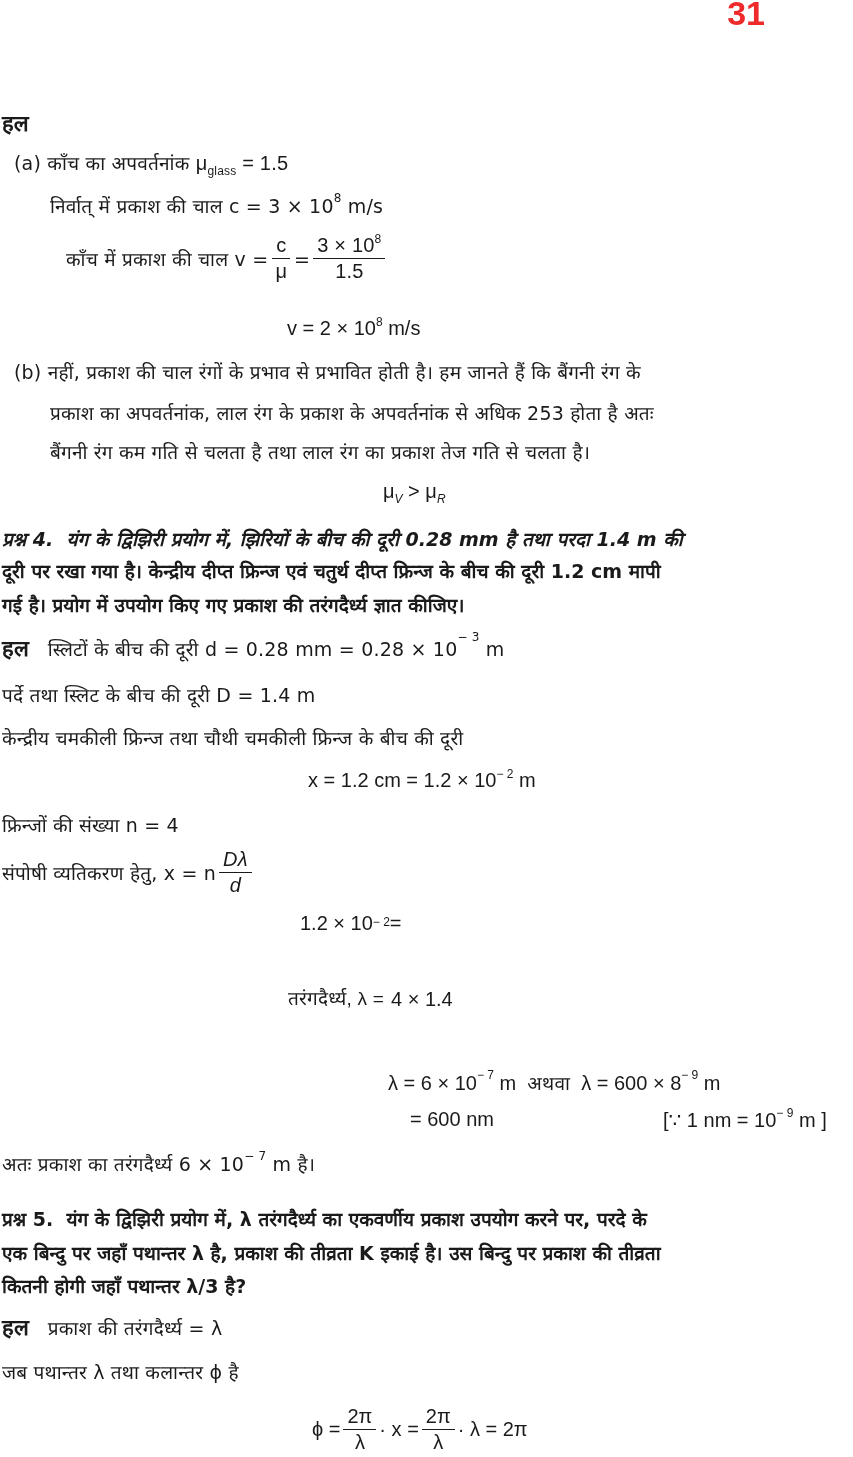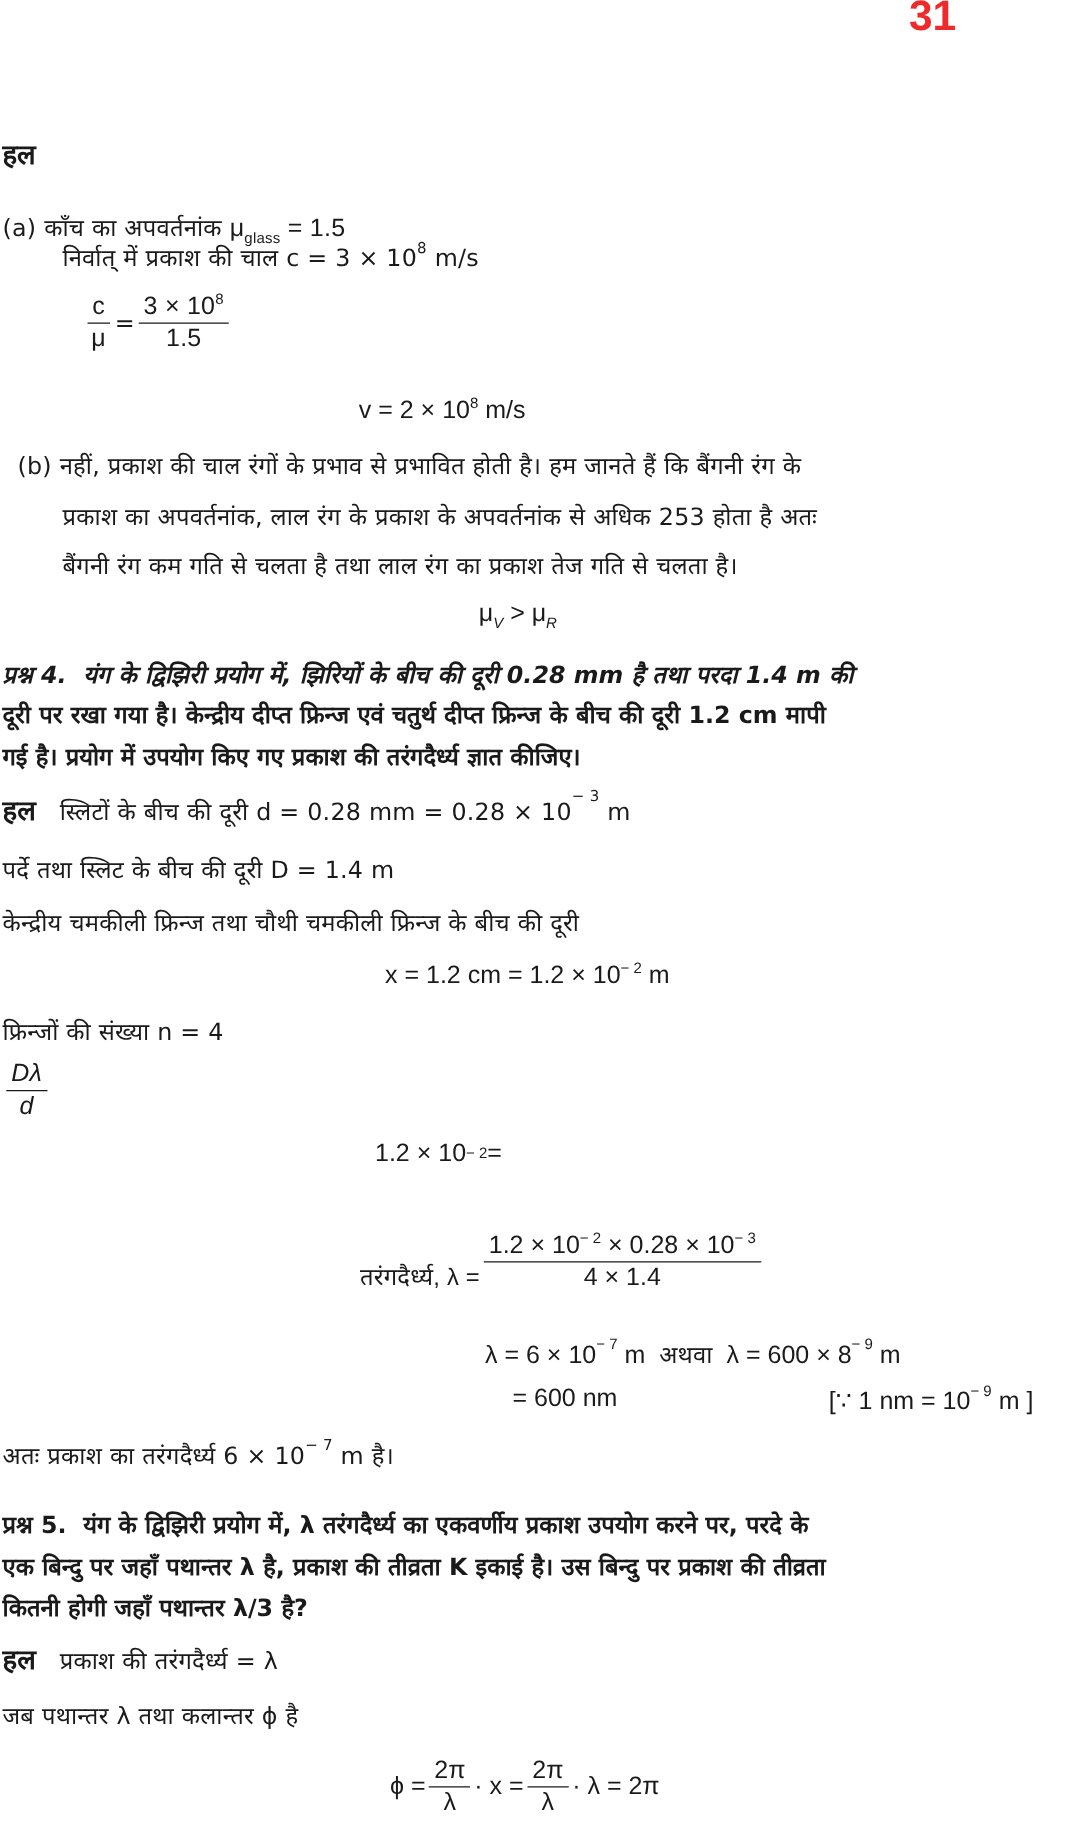--- a/index.html
+++ b/index.html
@@ -19,29 +19,30 @@
     .frac .den { padding: 1px 4px 0; }
     .it { font-style: italic; }
   </style>
 </head>
 <body>
 
 <div class="abs page-num">31</div>
 
 <div class="abs hal" style="left:2px; top:107px;">हल</div>
 
-<div class="abs txt" style="left:2px; top:150px;margin-top:19px;">
+<div class="abs txt" style="left:14px; top:150px;">
   <span>(a)</span>
   <span>काँच का अपवर्तनांक</span>
   <span class="math"><span>μ</span><sub>glass</sub> <span>= 1.5</span></span>
 </div>
 <div class="abs txt" style="left:50px; top:193px;">
   <span>निर्वात् में प्रकाश की चाल c = 3 × 10</span><sup>8</sup><span> m/s</span>
 </div>
 <div class="abs txt" style="left:66px; top:234px; display:flex; align-items:center;">
+  <span>काँच में प्रकाश की चाल v =</span>
   <span class="frac math">
       <span class="num">c</span>
       <span class="den">μ</span>
     </span>
   <span>=</span>
   <span class="frac math">
       <span class="num"><span>3 × 10</span><sup>8</sup></span>
       <span class="den">1.5</span>
     </span>
 </div>
@@ -67,35 +68,35 @@
 <div class="abs txt" style="left:2px; top:632px;">
   <span class="hal">हल</span>&nbsp;&nbsp; <span>स्लिटों के बीच की दूरी d = 0.28 mm = 0.28 × 10</span><sup>− 3</sup><span> m</span>
 </div>
 <div class="abs txt" style="left:2px; top:682px;">पर्दे तथा स्लिट के बीच की दूरी D = 1.4  m</div>
 <div class="abs txt" style="left:2px; top:725px;">केन्द्रीय चमकीली फ्रिन्ज तथा चौथी चमकीली फ्रिन्ज के बीच की दूरी</div>
 <div class="abs math" style="left:292px; top:769px;margin-left:16px;">
   <span>x = 1.2 cm = 1.2 × 10</span><sup>− 2</sup><span> m</span>
 </div>
 <div class="abs txt" style="left:2px; top:812px;">फ्रिन्जों की संख्या n = 4</div>
 <div class="abs txt" style="left:2px; top:848px; display:flex; align-items:center;">
+  <span>संपोषी व्यतिकरण हेतु,  x = n</span>
   <span class="frac math">
       <span class="num it">Dλ</span>
       <span class="den it">d</span>
     </span>
 </div>
 
 <div class="abs math" style="left:300px; top:912px; display:flex; align-items:center;">
   <span>1.2 × 10</span>
     <sup>− 2</sup>
     <span> =</span>
 </div>
 <div class="abs math" style="left:288px; top:985px; display:flex; align-items:flex-end;">
   <span class="txt">तरंगदैर्ध्य, λ =</span>
   <span class="frac">
-      <span class="num"><span>1.2 × 10</span><sup>− 2</sup><span> × 0.28 × 10</span><sup>− 3</sup></span>
       <span class="den">4 × 1.4</span>
     </span>
 </div>
 <div class="abs math" style="left:388px; top:1070px;">
   <span>λ = 6 × 10</span><sup>− 7</sup><span> m</span>
   &nbsp;<span class="txt">अथवा</span>&nbsp;
   <span>λ = 600 × 8</span><sup>− 9</sup><span> m</span>
 </div>
 <div class="abs math" style="left:410px; top:1108px;text-align:right;">= 600 nm</div>
 <div class="abs math" style="left:663px; top:1108px;">

